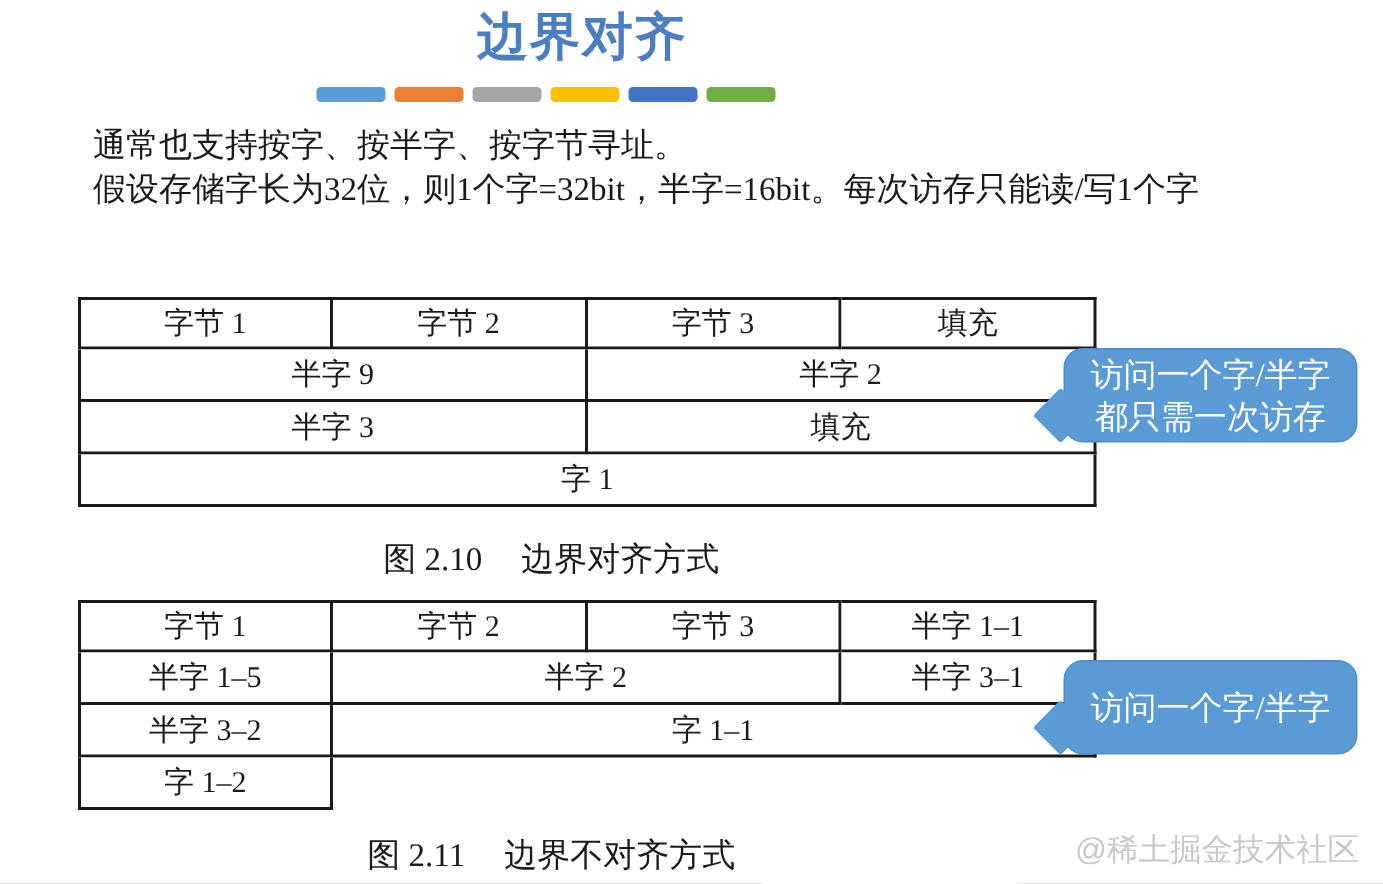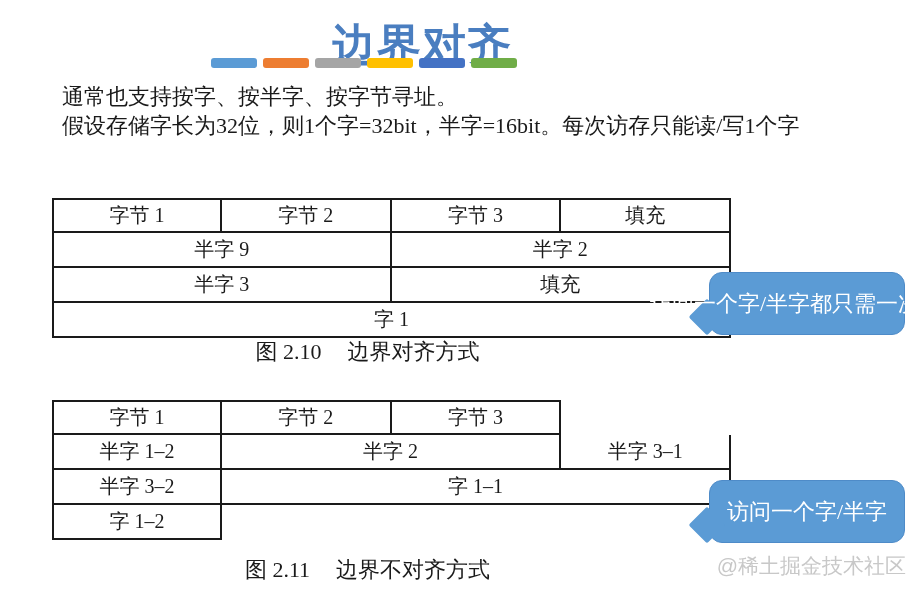--- a/index.html
+++ b/index.html
@@ -4,22 +4,22 @@
 <style>
   html,body{margin:0;padding:0;}
   body{background:#888;}
   .page{
     position:relative;width:922px;height:589px;margin:0 auto;
     background:var(--page_bg,#fff);overflow:hidden;
     font-family:"Liberation Serif","DejaVu Serif",serif;
     color:var(--body_text,#1a1a1a);
   }
   .title{
-    position:absolute;left:318px;top:2px;margin:14px;
-    font-size:44px;font-weight:bold;letter-spacing:1px;
+    position:absolute;left:318px;top:2px;margin:0;
+    font-size:34px;font-weight:bold;letter-spacing:1px;
     color:var(--title_text,#4a7ec0);
     font-family:Liberation Serif, serif;
   }
   .bars{position:absolute;left:211px;top:58px;display:flex;gap:6px;}
   .bar{width:46px;height:10px;border-radius:3px;display:block;}
   .intro{position:absolute;left:62px;top:82px;font-size:22px;line-height:29px;white-space:nowrap;}
   
   .tbl{position:absolute;left:52px;width:679px;}
   .tbl1{top:198px;}
   .tbl2{top:400px;}
@@ -30,32 +30,31 @@
     border-bottom:2px solid var(--table_border,#1a1a1a);
     font-size:20px;background:#fff;
   }
   .trow .tcell:first-child{border-left:2px solid var(--table_border,#1a1a1a);}
   .trow:first-child .tcell{border-top:2px solid var(--table_border,#1a1a1a);}
   .w25{width:25%;} .w50{width:50%;} .w75{width:75%;} .w100{width:100%;}
   .caption{
     position:absolute;left:52px;width:631px;text-align:center;
     font-size:22px;white-space:nowrap;
   }
-  .cap1{top:337px;} .cap2{top:555px;font-family:Liberation Serif, serif;}
+  .cap1{top:358px;} .cap2{top:555px;font-family:Liberation Serif, serif;}
   .cap-no{margin-right:26px;}
   
   .callout{
     position:absolute;left:709px;width:196px;height:63px;
     background:var(--callout_bg,#5b9bd5);
     border:1px solid var(--callout_border,#4e8bc8);
     border-radius:13px;box-sizing:border-box;
-    display:flex;flex-direction:row;align-items:center;justify-content:center;
+    display:flex;flex-direction:column;align-items:center;justify-content:center;
     color:var(--callout_text,#fff);font-size:22px;line-height:28px;
     white-space:nowrap;
-    margin-top:40px;
   }
   .co1{top:232px;} .co2{top:440px;}
   .tail{
     position:absolute;left:-16px;top:31px;width:26px;height:26px;
     background:var(--callout_bg,#5b9bd5);transform:rotate(45deg);
     border-radius:2px;z-index:-0;
   }
   .co-line{position:relative;z-index:1;}
   .watermark{
     position:absolute;right:16px;top:552px;font-size:21px;
@@ -113,23 +112,24 @@
     <span class="tail"></span>
     <div class="co-line">访问一个字/半字</div>
     <div class="co-line">都只需一次访存</div>
   </div>
 
   <div class="tbl tbl2">
     <div class="trow">
       <div class="tcell w25">字节 1</div>
       <div class="tcell w25">字节 2</div>
       <div class="tcell w25">字节 3</div>
+      <div class="tcell w25">半字 1–1</div>
     </div>
     <div class="trow">
-      <div class="tcell w25">半字 1–2</div>
+      <div class="tcell w25">半字 1–5</div>
       <div class="tcell w50">半字 2</div>
       <div class="tcell w25">半字 3–1</div>
     </div>
     <div class="trow">
       <div class="tcell w25">半字 3–2</div>
       <div class="tcell w75">字 1–1</div>
     </div>
     <div class="trow">
       <div class="tcell w25">字 1–2</div>
     </div>

